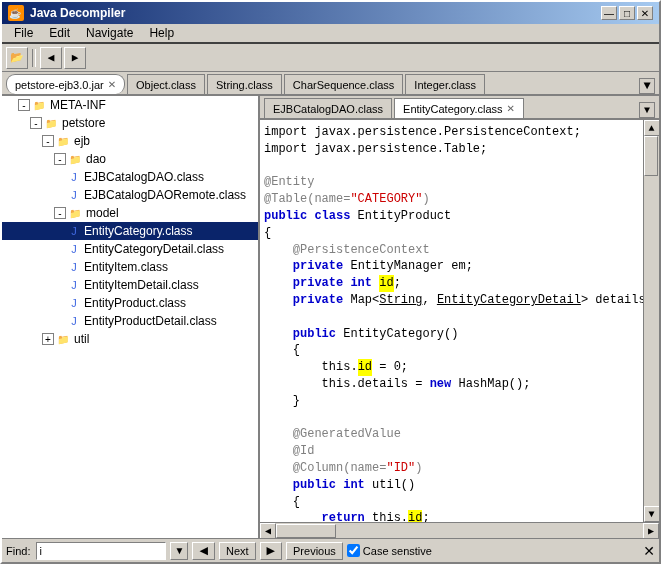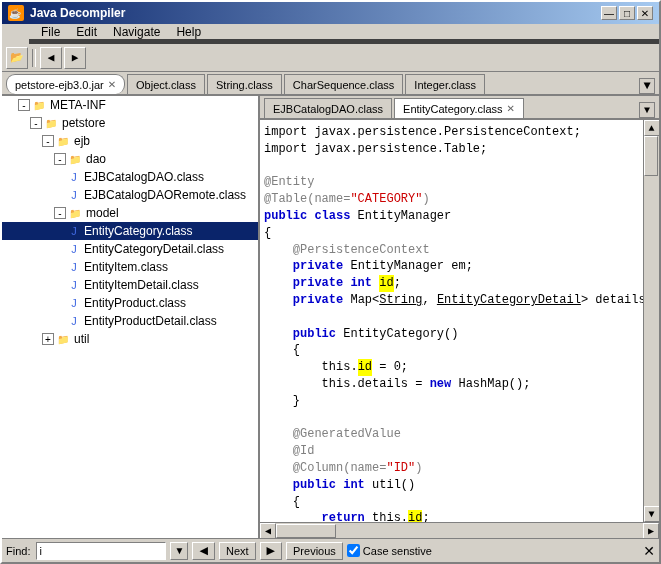--- a/index.html
+++ b/index.html
@@ -6,21 +6,21 @@
     body { font-family: 'Courier New', monospace; font-size: 12px; background: #d4d0c8; }
     
     .window { width: 661px; height: 564px; background: #d4d0c8; border: 2px solid #ffffff; border-right-color: #808080; border-bottom-color: #808080; display: flex; flex-direction: column; }
     
     .title-bar { background: linear-gradient(to right, #0a246a, #a6caf0); color: white; padding: 3px 6px; display: flex; align-items: center; justify-content: space-between; height: 22px; }
     .title-bar-left { display: flex; align-items: center; gap: 6px; font-size: 12px; font-family: 'Segoe UI', Arial, sans-serif; font-weight: bold; }
     .title-icon { width: 16px; height: 16px; background: #ff8c00; border-radius: 2px; display: flex; align-items: center; justify-content: center; font-size: 10px; }
     .title-controls { display: flex; gap: 2px; }
     .title-btn { width: 16px; height: 14px; background: #d4d0c8; border: 1px solid; border-color: #ffffff #808080 #808080 #ffffff; font-size: 10px; display: flex; align-items: center; justify-content: center; cursor: pointer; color: black; font-family: Arial; }
     
-    .menu-bar { background: #d4d0c8; border-bottom: 5px solid #404040; padding: 2px 4px; display: flex; gap: 0; height: 20px; align-items: center; font-family: 'Segoe UI', Arial, sans-serif; font-size: 12px; margin-left: 27px; }
+    .menu-bar { background: #d4d0c8; border-bottom: 2px solid #404040; padding: 2px 4px; display: flex; gap: 0; height: 20px; align-items: center; font-family: 'Segoe UI', Arial, sans-serif; font-size: 12px; }
     .menu-item { padding: 1px 8px; cursor: pointer; }
     
     .toolbar { background: #d4d0c8; border-bottom: 1px solid #808080; padding: 2px 4px; display: flex; align-items: center; gap: 2px; height: 28px; }
     .toolbar-btn { width: 22px; height: 22px; background: #d4d0c8; border: 1px solid; border-color: #ffffff #808080 #808080 #ffffff; display: flex; align-items: center; justify-content: center; cursor: pointer; font-size: 11px; }
     .toolbar-sep { width: 4px; height: 18px; border-left: 1px solid #808080; border-right: 1px solid #ffffff; margin: 0 2px; }
     
     .tabs-bar { background: #d4d0c8; display: flex; align-items: flex-end; padding: 2px 4px 0; gap: 2px; border-bottom: 2px solid #808080; }
     .tab { background: #d4d0c8; border: 1px solid #808080; border-bottom: none; padding: 2px 8px; font-family: 'Segoe UI', Arial, sans-serif; font-size: 11px; cursor: pointer; display: flex; align-items: center; gap: 4px; height: 20px; }
     .tab.active { background: #ffffff; z-index: 1; border-radius: 9px; }
     .tab-close { font-size: 10px; color: #666; cursor: pointer; }
@@ -221,21 +221,21 @@
         <div class="editor-dropdown">▼</div>
       </div>
 
       <div class="code-container">
         <div class="code-area">
           <div class="code-line"><span style="color:#000">import javax.persistence.PersistenceContext;</span></div>
           <div class="code-line"><span style="color:#000">import javax.persistence.Table;</span></div>
           <div class="code-line">&nbsp;</div>
           <div class="code-line"><span style="color:#808080">@Entity</span></div>
           <div class="code-line"><span style="color:#808080">@Table(name=</span><span style="color:#cc0000">"CATEGORY"</span><span style="color:#808080">)</span></div>
-          <div class="code-line"><span class="kw">public class</span><span> EntityManager</span></div>
+          <div class="code-line"><span class="kw">public class</span><span> EntityProduct</span></div>
           <div class="code-line"><span>{</span></div>
           <div class="code-line"><span>    </span><span style="color:#808080">@PersistenceContext</span></div>
           <div class="code-line"><span>    </span><span class="kw">private</span><span> EntityManager em;</span></div>
           <div class="code-line"><span>    </span><span class="kw">private int</span><span> </span><span class="hl">id</span><span>;</span></div>
           <div class="code-line"><span>    </span><span class="kw">private</span><span> Map&lt;</span><span class="underline">String</span><span>, </span><span class="underline">EntityCategoryDetail</span><span>&gt; details;</span></div>
           <div class="code-line">&nbsp;</div>
           <div class="code-line"><span>    </span><span class="kw">public</span><span> EntityCategory()</span></div>
           <div class="code-line"><span>    {</span></div>
           <div class="code-line"><span>        this.</span><span class="hl">id</span><span> = 0;</span></div>
           <div class="code-line"><span>        this.details = </span><span class="kw">new</span><span> HashMap();</span></div>

